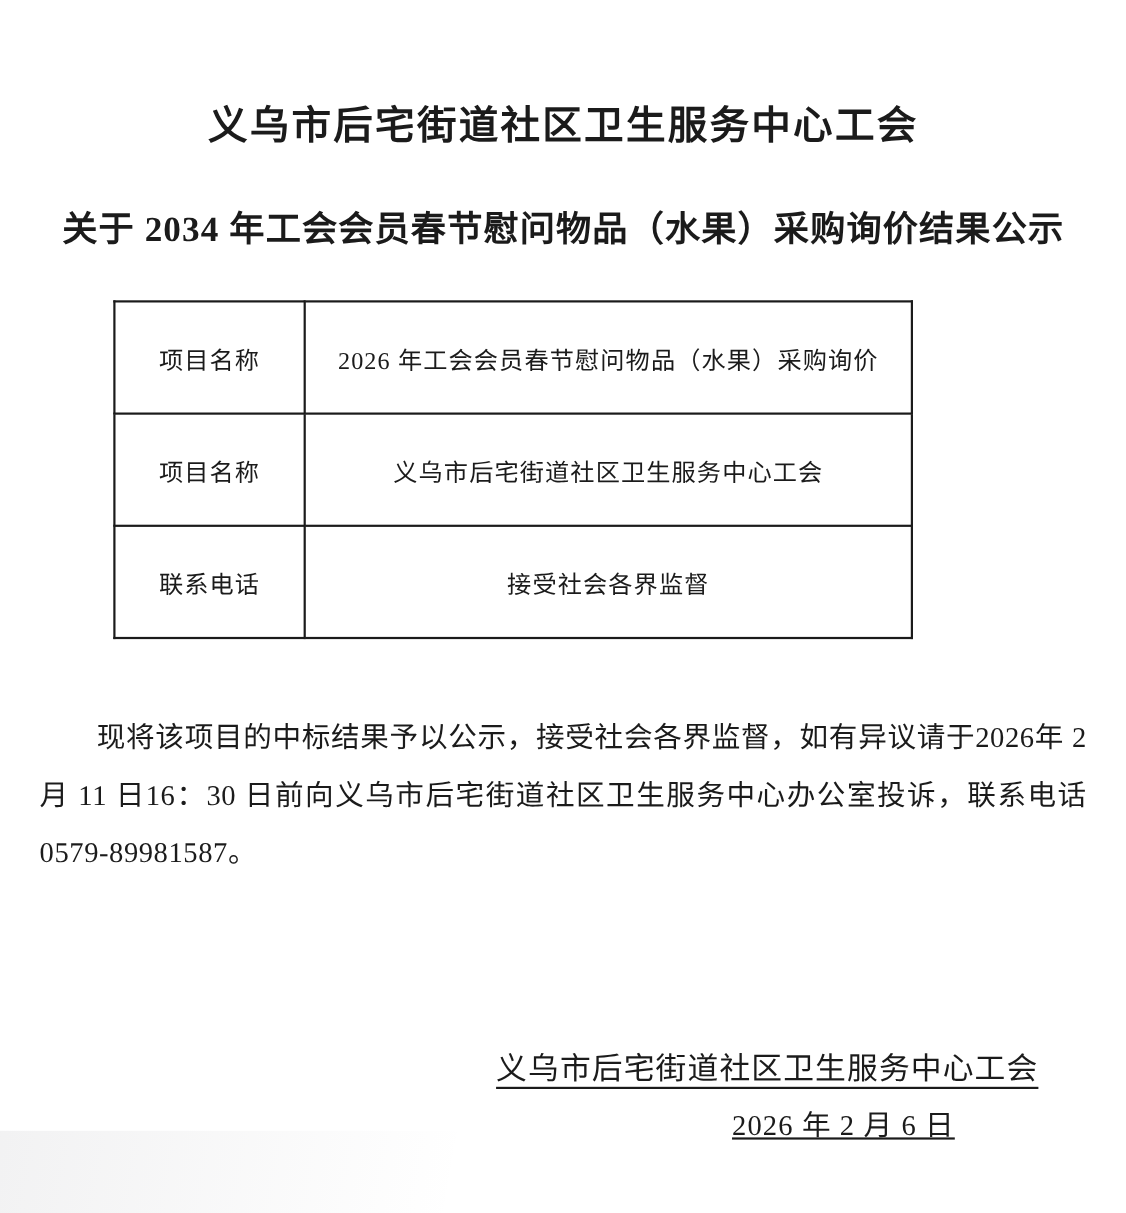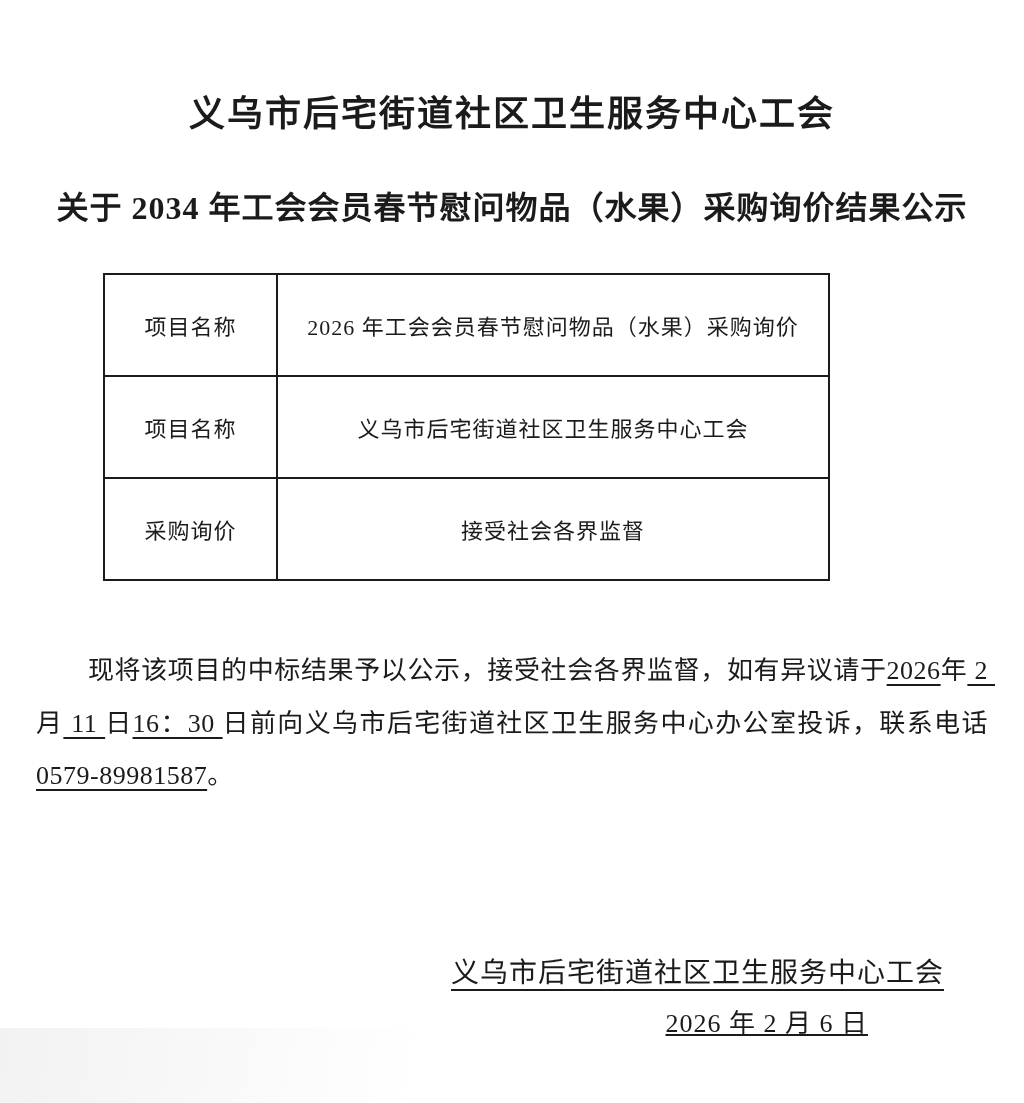--- a/index.html
+++ b/index.html
@@ -56,21 +56,20 @@
   .body-paragraph {
     margin: 64px 0 0 0;
     font-size: 26px;
     line-height: 52.5px;
     text-align: justify;
     text-indent: 52px;
     letter-spacing: 0.5px;
   }
   .seg { white-space: pre-wrap; }
   .u {
-    text-decoration: underline;
     text-underline-offset: 5px;
     text-decoration-thickness: 1.5px;
   }
   .signature {
     margin-top: 152px;
     text-align: right;
     padding-right: 44px;
     font-size: 28px;
     line-height: 36px;
     letter-spacing: 1px;
@@ -110,21 +109,21 @@
     <tbody>
       <tr>
         <td class="cell-label">项目名称</td>
         <td class="cell-value">2026 年工会会员春节慰问物品（水果）采购询价</td>
       </tr>
       <tr>
         <td class="cell-label">项目名称</td>
         <td class="cell-value">义乌市后宅街道社区卫生服务中心工会</td>
       </tr>
       <tr>
-        <td class="cell-label">采购询价</td>
+        <td class="cell-label">联系电话</td>
         <td class="cell-value">接受社会各界监督</td>
       </tr>
     </tbody>
   </table>
 
   <p class="body-paragraph"><span class="seg">现将该项目的中标结果予以公示，接受社会各界监督，如有异议请于</span><span class="seg u">2026</span><span class="seg">年</span><span class="seg u"> 2 </span><span class="seg">月</span><span class="seg u"> 11 </span><span class="seg">日</span><span class="seg u">16：30 </span><span class="seg">日前向义乌市后宅街道社区卫生服务中心办公室投诉，联系电话 </span><span class="seg u">0579-89981587</span><span class="seg">。</span></p>
 
   <div class="signature">义乌市后宅街道社区卫生服务中心工会</div>
 
   <div class="doc-date">2026 年 2 月 6 日</div>

